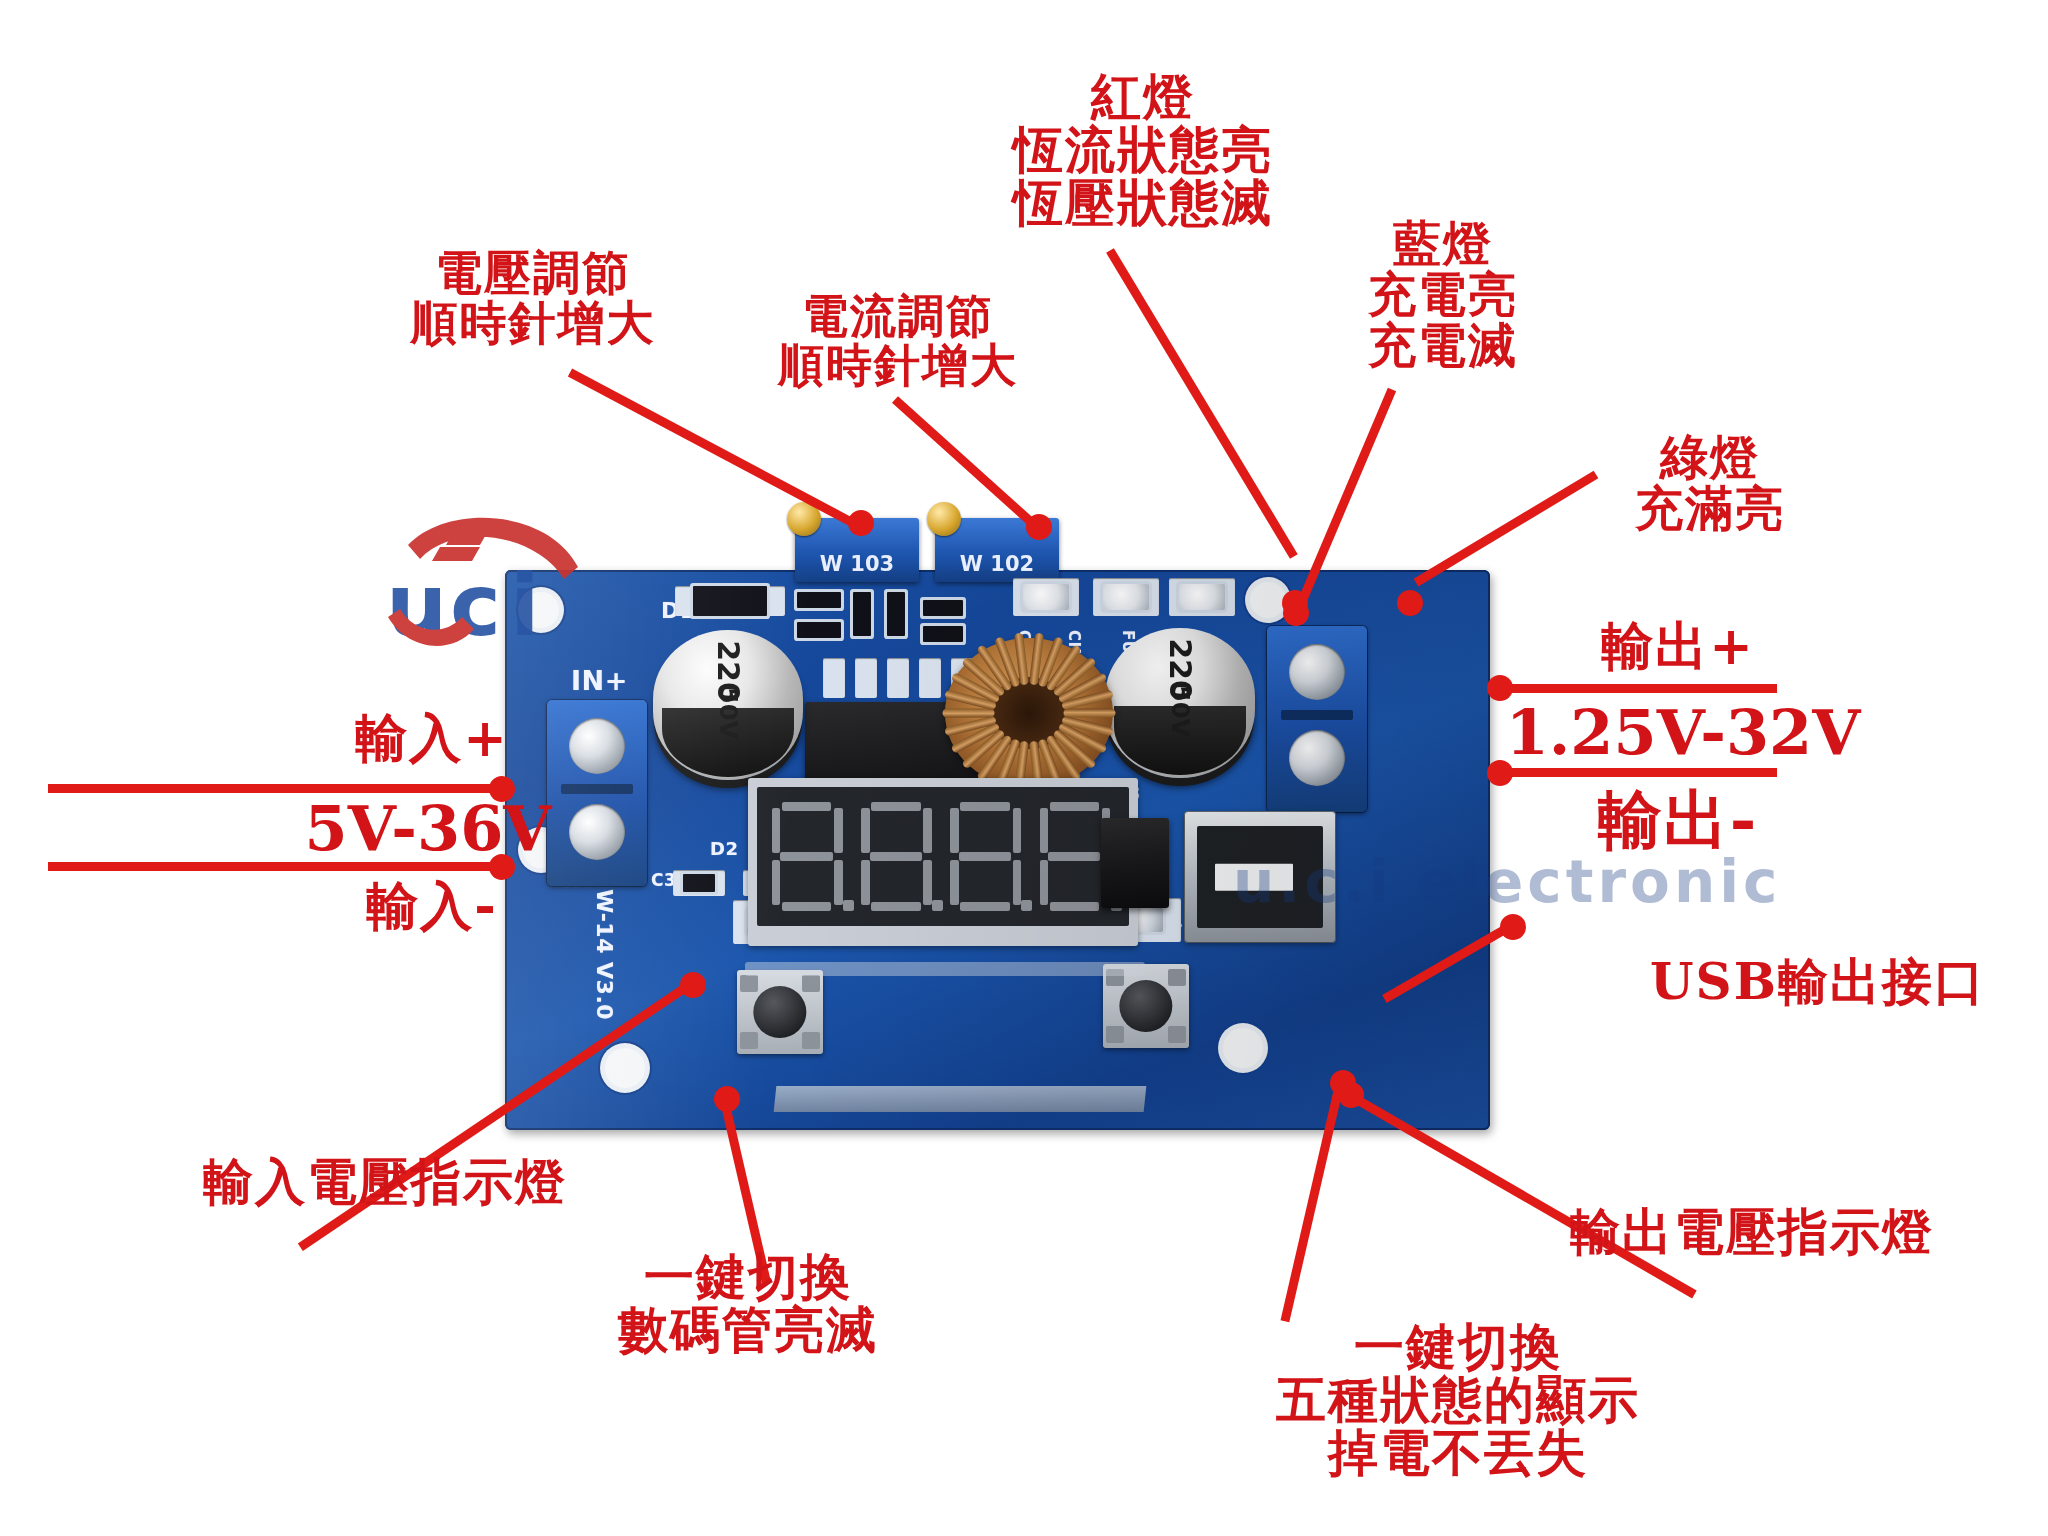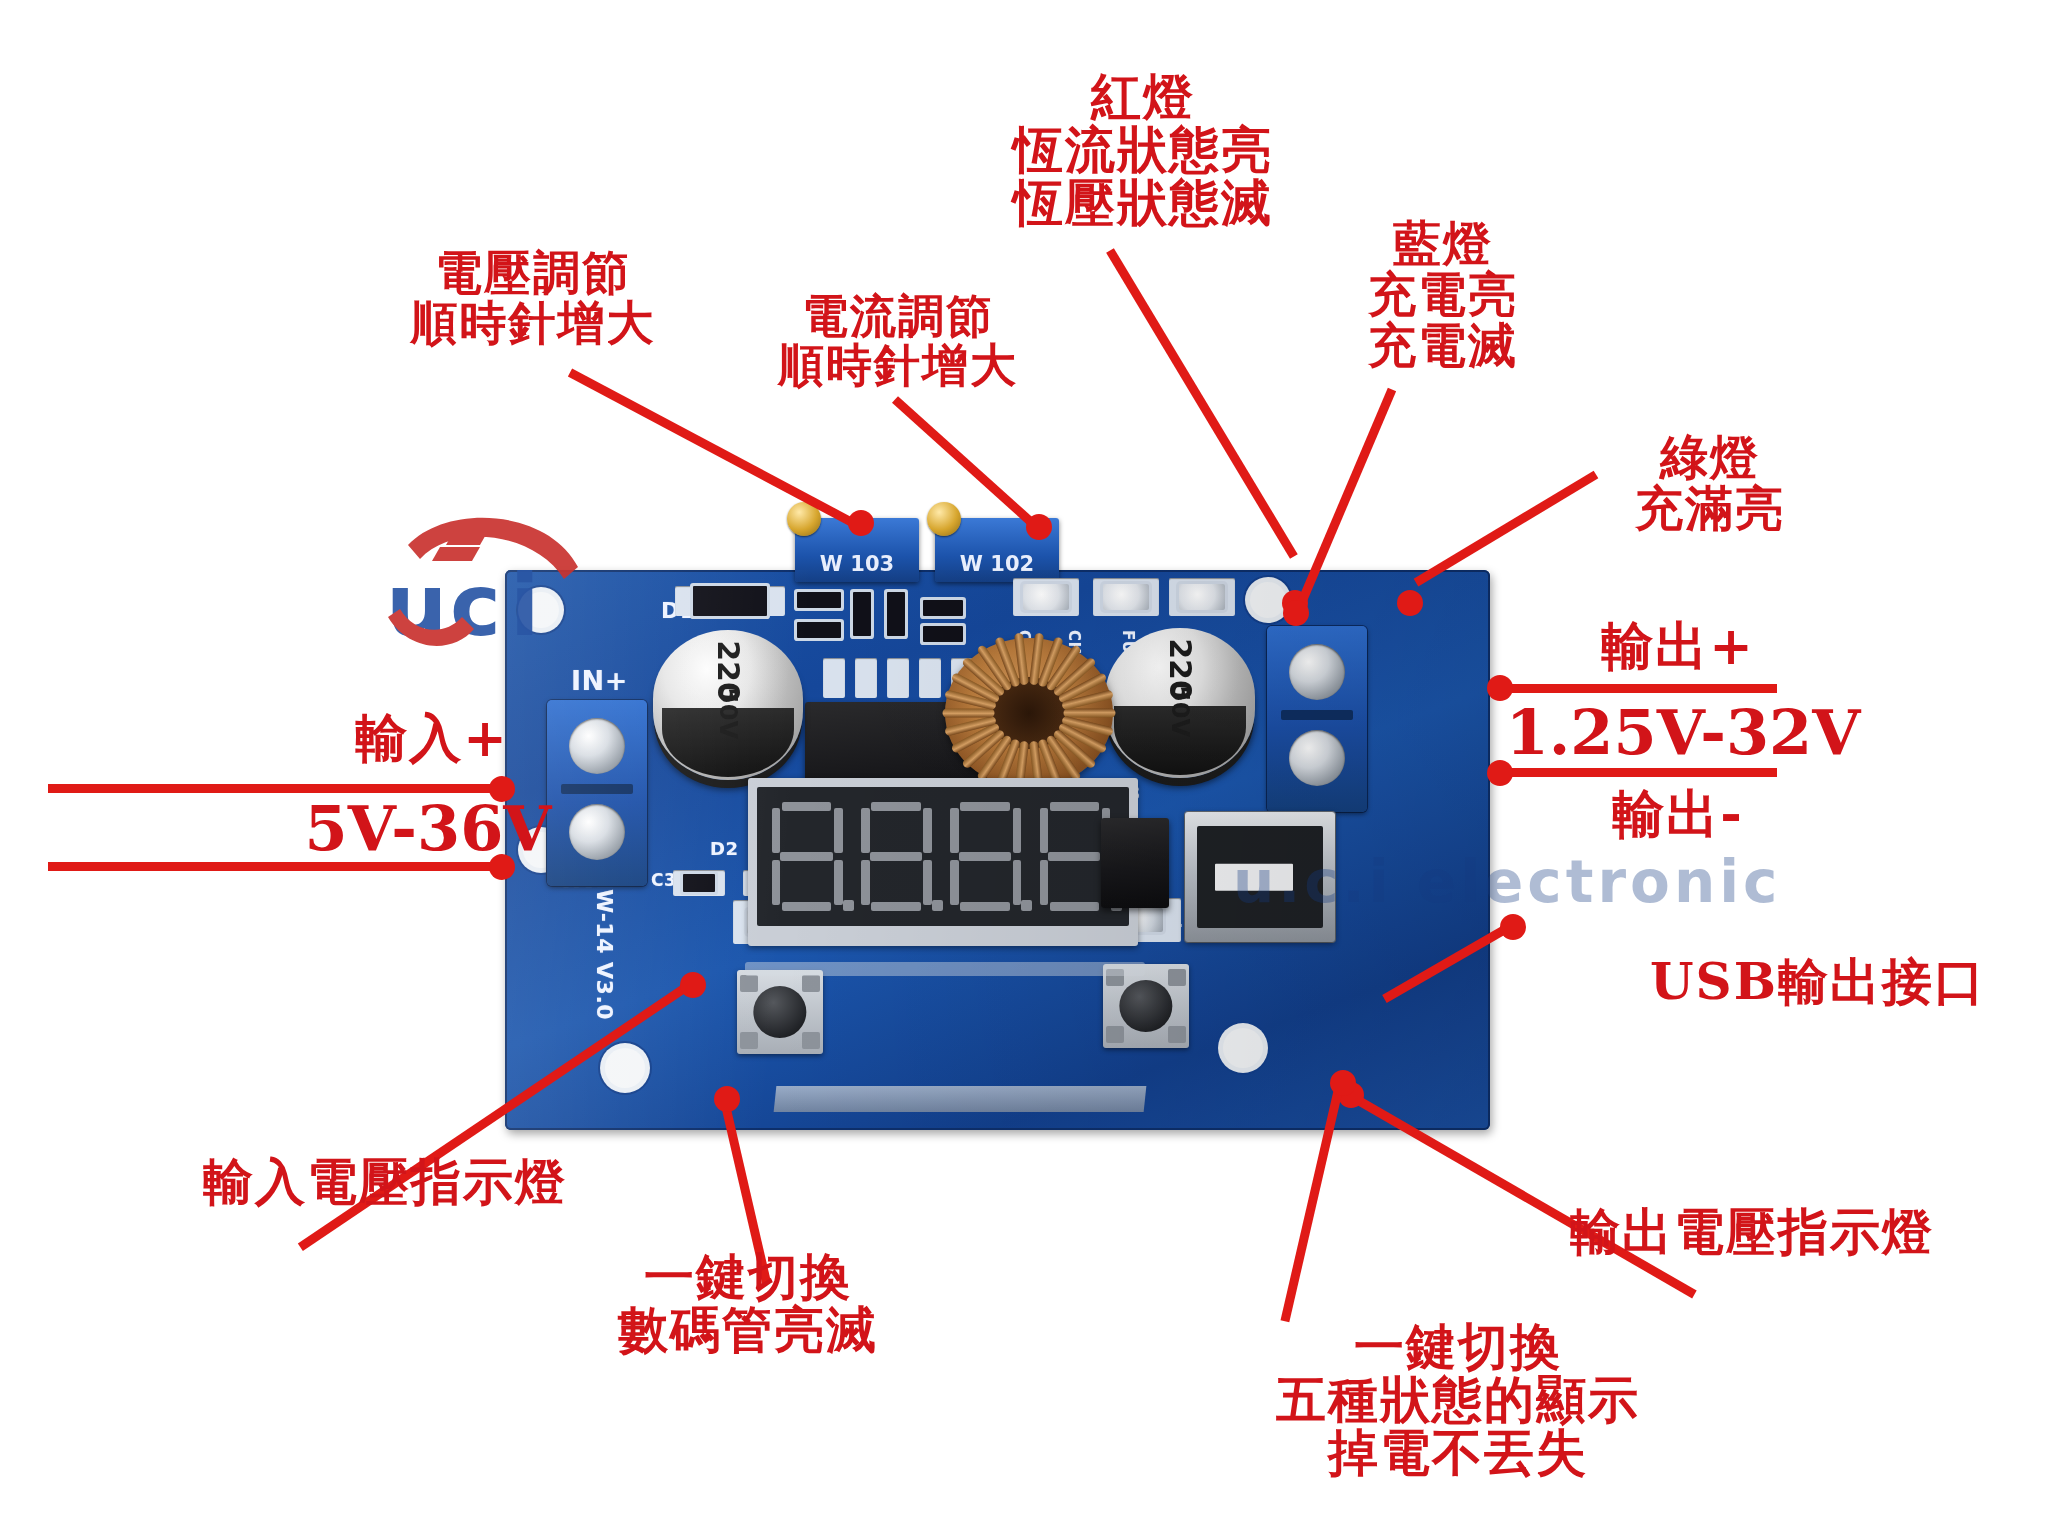--- a/index.html
+++ b/index.html
@@ -371,26 +371,27 @@
   <div class="anno" style="left:748px;top:292px;width:300px;font-size:46px;">電流調節
 順時針增大</div>
 
   <div class="anno" style="left:1590px;top:432px;width:240px;font-size:48px;">綠燈
 充滿亮</div>
 
   <div class="anno" style="left:1528px;top:618px;width:300px;font-size:52px;">輸出+</div>
 
   <div class="anno lat" style="left:1498px;top:700px;width:370px;font-size:62px;">1.25V-32V</div>
 
-  <div class="anno" style="left:1528px;top:786px;width:300px;font-size:52px;">輸出-</div>
+  <div class="anno" style="left:1528px;top:786px;width:300px;font-size:64px;">輸出-</div>
 
   <div class="anno" style="left:282px;top:710px;width:300px;font-size:52px;">輸入+</div>
 
   <div class="anno lat" style="left:268px;top:796px;width:320px;font-size:62px;">5V-36V</div>
 
+  <div class="anno" style="left:282px;top:878px;width:300px;font-size:52px;">輸入-</div>
 
   <div class="anno" style="left:1650px;top:955px;width:400px;font-size:50px;text-align:left;">USB輸出接口</div>
 
   <div class="anno" style="left:155px;top:1155px;width:460px;font-size:50px;">輸入電壓指示燈</div>
 
   <div class="anno" style="left:1570px;top:1205px;width:440px;font-size:50px;text-align:left;">輸出電壓指示燈</div>
 
   <div class="anno" style="left:588px;top:1250px;width:320px;font-size:50px;">一鍵切換
 數碼管亮滅</div>
 

